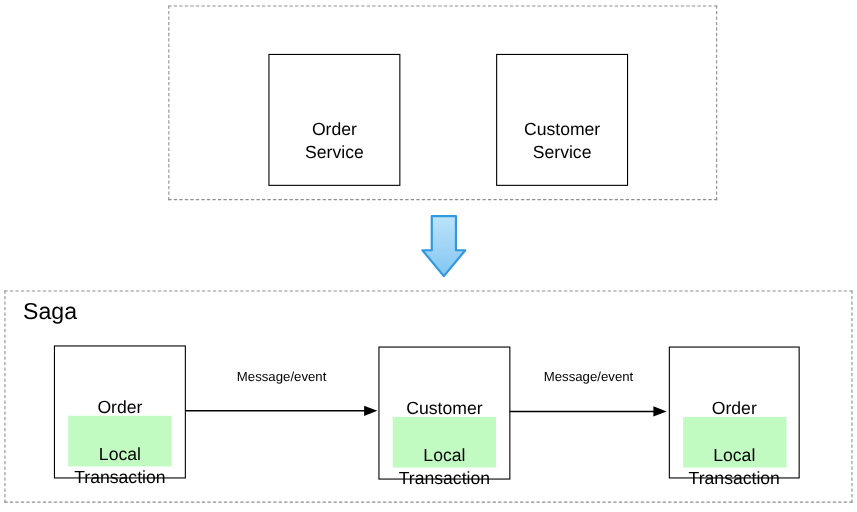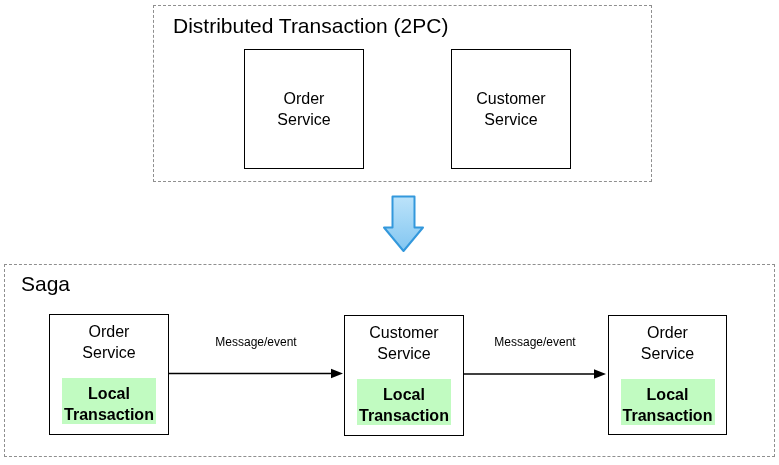--- a/index.html
+++ b/index.html
@@ -35,20 +35,21 @@
     position: absolute;
     border: 1.5px solid #000000;
     background: #ffffff;
   }
   .node-label {
     font-size: 16px;
     line-height: 21px;
     text-align: center;
     white-space: pre-line;
     color: #000000;
+    margin-top: 39px;
   }
   .centered-box {
     display: flex;
     align-items: center;
     justify-content: center;
   }
   #tpc-box-1 { left: 90px; top: 43px; width: 120px; height: 120px; }
   #tpc-box-2 { left: 297px; top: 43px; width: 120px; height: 120px; }
   #saga-node-1 { left: 44px; top: 49px; width: 120px; height: 121px; }
   #saga-node-2 { left: 339px; top: 50px; width: 120px; height: 121px; }
@@ -58,21 +59,20 @@
     position: absolute;
     left: 50%;
     transform: translateX(-50%);
     top: 63px;
     width: 94px;
     height: 46px;
     background: #c1fbc1;
     display: flex;
     align-items: center;
     justify-content: center;
-    font-weight: bold;
   }
   .local-transaction .node-label { font-size: 16px; line-height: 21px; }
   #arrow-overlay {
     position: absolute;
     left: 0; top: 0;
     width: 779px;
     height: 465px;
     pointer-events: none;
   }
   .edge-label {
@@ -87,21 +87,20 @@
   }
   #edge-label-1 { left: 176px; }
   #edge-label-2 { left: 455px; }
 </style>
 </head>
 <body>
 
 <div id="canvas">
 
   <div class="group" id="top-group">
-    <div class="group-title">Distributed Transaction (2PC)</div>
     <div class="node centered-box" id="tpc-box-1">
       <div class="node-label">Order
 Service</div>
     </div>
     <div class="node centered-box" id="tpc-box-2">
       <div class="node-label">Customer
 Service</div>
     </div>
   </div>
 

